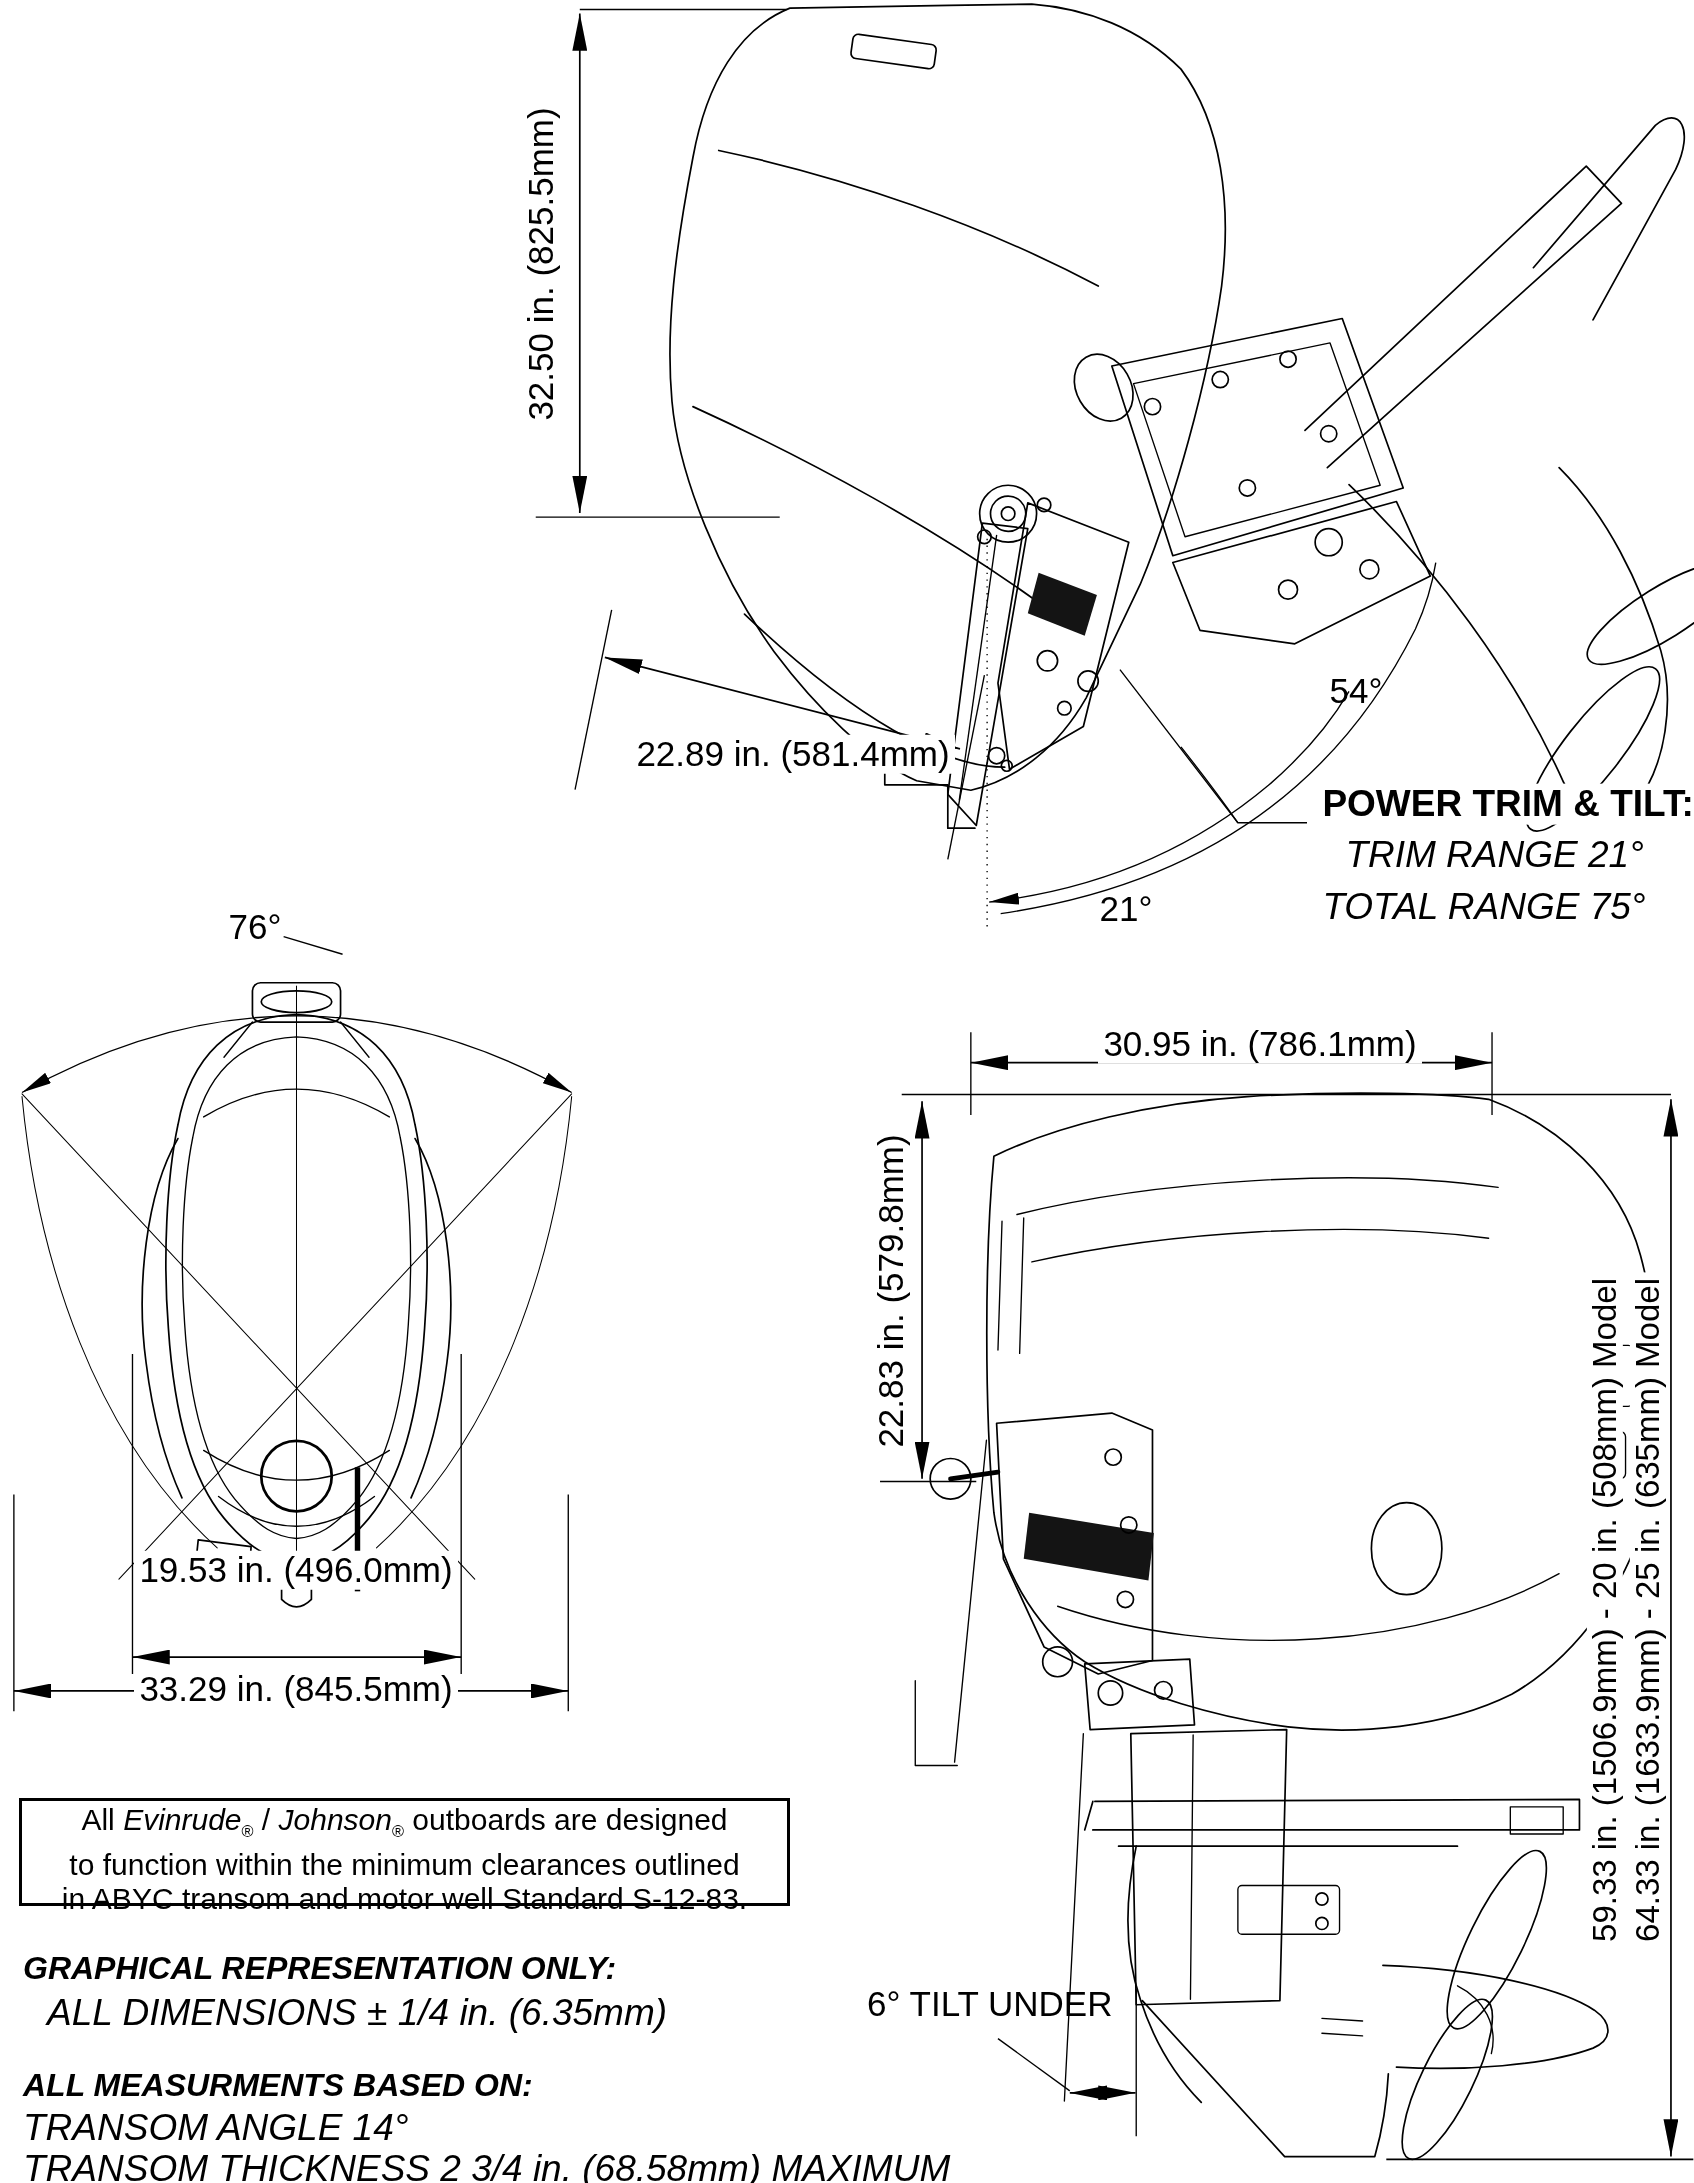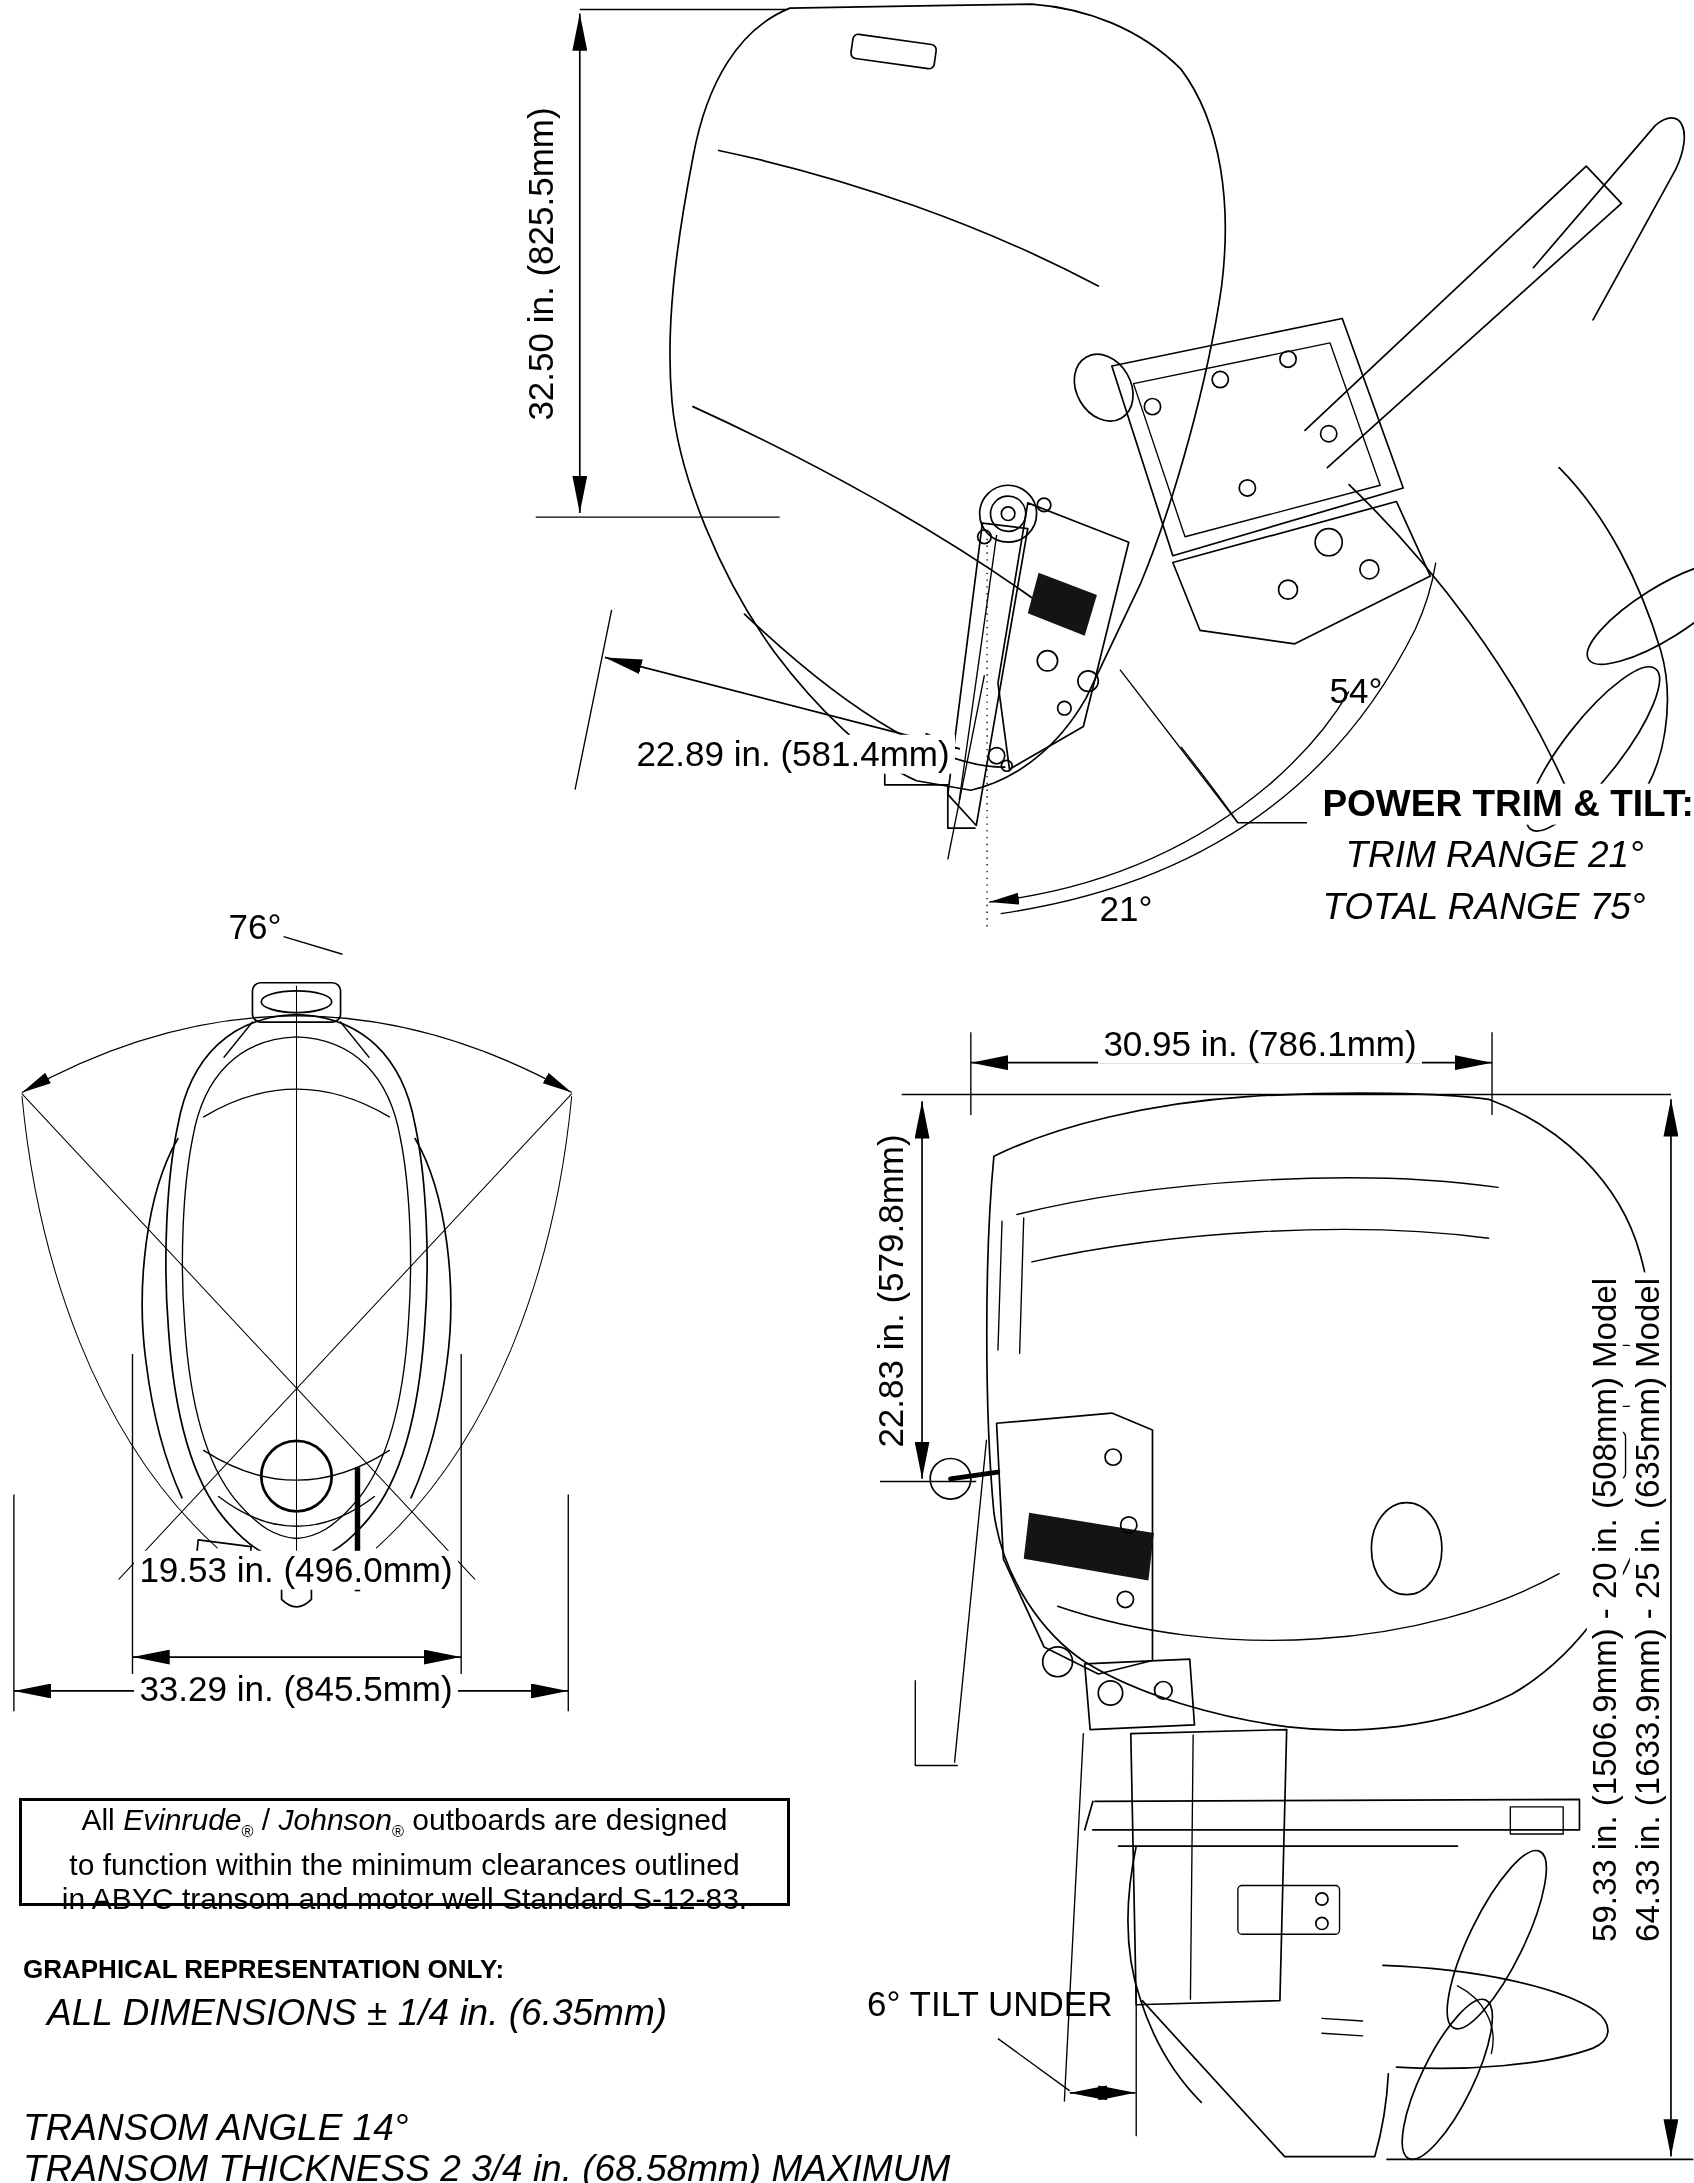--- a/index.html
+++ b/index.html
@@ -11,21 +11,21 @@
   .lbl.nobg{background:transparent;padding:0;}
   .lbl.lft{transform:translate(0,-50%);}
   .lbl.rot{transform:translate(-50%,-50%) rotate(-90deg);}
   .lbl.sm{font-size:33px;}
   .bold{font-weight:bold;}
   .it{font-style:italic;}
   .note-box{position:absolute;left:19px;top:1798px;width:765px;height:100px;
             border:3.4px solid #000;background:#fff;text-align:center;
             font-size:30px;line-height:34px;padding-top:2px;}
   .note-box sub{font-size:16.3px;}
-  .foot{font-size:26px;}
+  .foot{font-size:32px;font-style:italic;}
   .footi{font-size:37px;}
 </style>
 </head>
 <body>
 
 <div class="canvas">
 
   <svg class="art" width="1695" height="2183" viewBox="0 0 2500 3221">
     <defs>
       <marker id="arr" viewBox="0 0 10 4" refX="10" refY="2" markerWidth="22" markerHeight="8.8" orient="auto-start-reverse">
@@ -230,17 +230,18 @@
   <div class="lbl lft nobg" style="left:867px;top:2004px;">6° TILT UNDER</div>
 
   <div class="note-box">
     <div><span>All </span><i>Evinrude</i><sub>®</sub><span> / </span><i>Johnson</i><sub>®</sub><span> outboards are designed</span></div>
     <div>to function within the minimum clearances outlined</div>
     <div>in ABYC transom and motor well Standard S-12-83.</div>
   </div>
 
   <div class="lbl lft nobg bold foot" style="left:23px;top:1969px;">GRAPHICAL REPRESENTATION ONLY:</div>
   <div class="lbl lft nobg it footi" style="left:23px;top:2013px;margin-left:24px;">ALL DIMENSIONS ± 1/4 in. (6.35mm)</div>
+  <div class="lbl lft nobg bold foot" style="left:23px;top:2086px;">ALL MEASURMENTS BASED ON:</div>
   <div class="lbl lft nobg it footi" style="left:23px;top:2128px;">TRANSOM ANGLE 14°</div>
   <div class="lbl lft nobg it footi" style="left:23px;top:2169px;">TRANSOM THICKNESS 2 3/4 in. (68.58mm) MAXIMUM</div>
 
 </div>
 
 
 </body></html>

